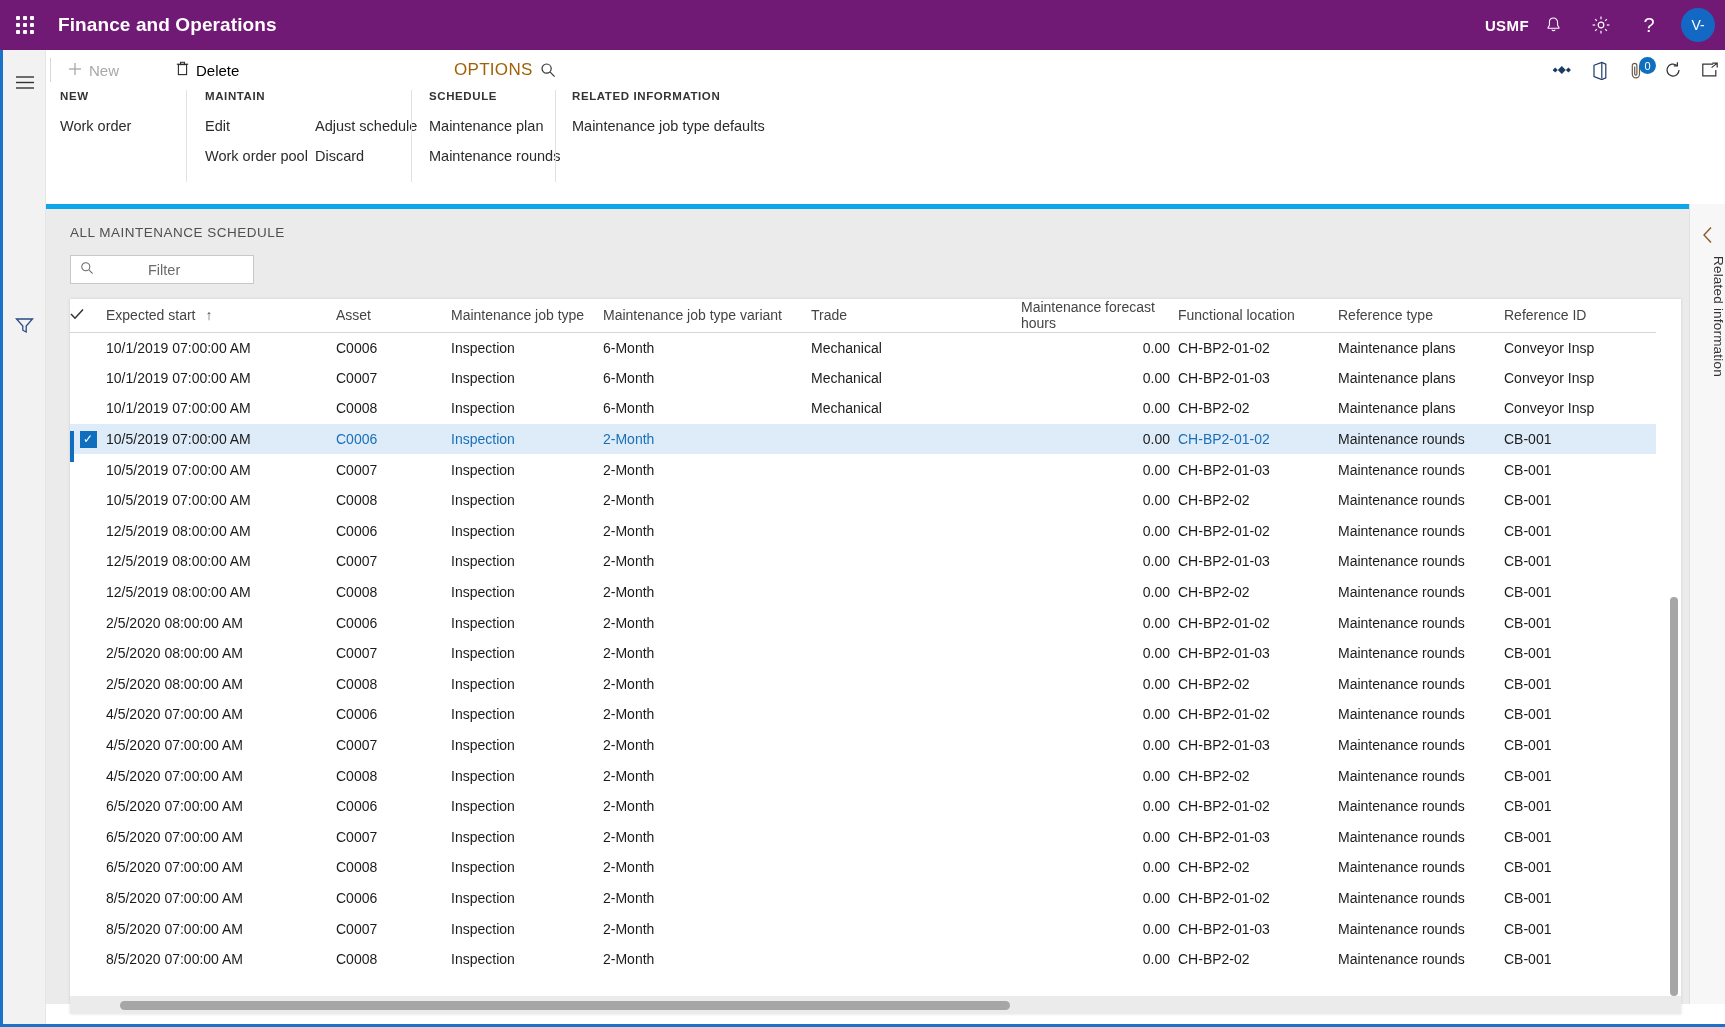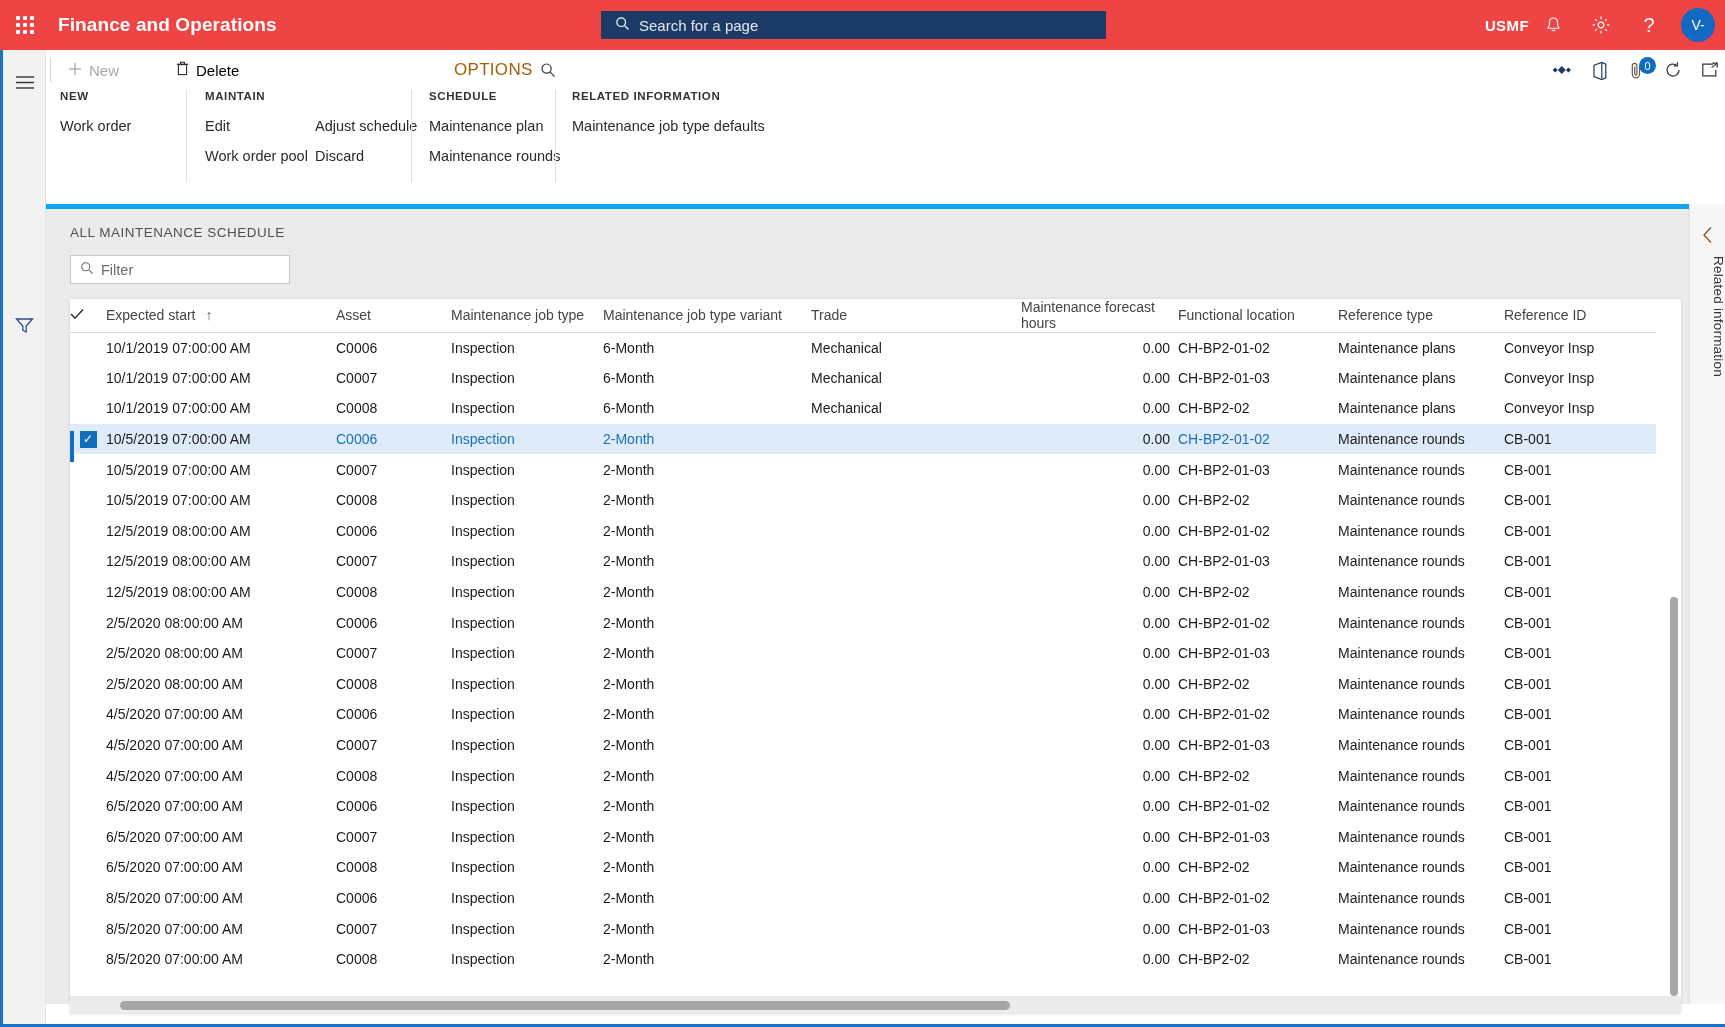--- a/index.html
+++ b/index.html
@@ -6,21 +6,21 @@
   html, body {
     width: 1725px; height: 1027px;
     font-family: "Liberation Sans", sans-serif;
     background: #ffffff;
     overflow: hidden;
   }
 
   
   #topbar {
     position: absolute; top: 0; left: 0; width: 1725px; height: 50px;
-    background: #ef4444; display: flex; align-items: center;
+    background: #701a75; display: flex; align-items: center;
   }
   #waffle {
     width: 50px; height: 50px; display: flex; align-items: center; justify-content: center;
     cursor: pointer;
   }
   .waffle-grid { display: grid; grid-template-columns: repeat(3,4px); gap: 3px; }
   .waffle-grid i { width: 4px; height: 4px; background: #ffffff; border-radius: 1px; display: block; }
   #app-title {
     color: #ffffff; font-size: 19px; font-weight: bold; margin-left: 8px; letter-spacing: .1px;
   }
@@ -83,23 +83,23 @@
 
   
   #content {
     position: absolute; top: 204px; left: 46px; width: 1679px; height: 800px;
     background: #ebebeb; border-top: 5px solid #0ea5e9;
   }
   #grid-caption {
     position: absolute; top: 16px; left: 24px; font-size: 13.5px; color: #505050; letter-spacing: .5px;
   }
   #filter-wrap {
-    position: absolute; top: 46px; left: 24px; width: 220px; height: 29px;
+    position: absolute; top: 46px; left: 24px; width: 184px; height: 29px;
     background: #fff; border: 1px solid #c8c8c8; display: flex; align-items: center;
-    padding-left: 9px; cursor: text;
+    padding-left: 9px; cursor: text; gap: 47px;
   }
   #filter-wrap .ph { color: #6b6b6b; font-size: 14.5px; margin-left: 7px; }
 
   #gridcard {
     position: absolute; top: 90px; left: 24px; width: 1611px; height: 715px; background: #fff;
     box-shadow: 0 0 3px rgba(0,0,0,.12);
   }
   #gridscroll { position:absolute; top:0; left:0; width: 1586px; height: 697px; overflow: hidden; }
 
   table.grid { border-collapse: collapse; width: 1586px; table-layout: fixed; }
@@ -174,29 +174,20 @@
         <i></i>
         <i></i>
         <i></i>
         <i></i>
         <i></i>
         <i></i>
       </div>
   </div>
   <div id="app-title">Finance and Operations</div>
 
-  <div id="search-box">
-    <span class="mag">
-      <svg width="15" height="15" viewBox="0 0 16 16">
-          <circle cx="6.6" cy="6.6" r="4.6" fill="none" stroke="#ffffff" stroke-width="1.3"></circle>
-          <line x1="10.2" y1="10.2" x2="14.4" y2="14.4" stroke="#ffffff" stroke-width="1.3"></line>
-        </svg>
-    </span>
-    <span class="ph">Search for a page</span>
-  </div>
 
   <div class="tb-right" style="right:10px;">
     <span id="usmf">USMF</span>
     <span class="tb-icon">
       <svg width="19" height="19" viewBox="0 0 20 20">
           <path d="M10 2.2c-2.5 0-4.3 1.9-4.3 4.3v3.4L4.3 12v.9h11.4V12l-1.4-2.1V6.5c0-2.4-1.8-4.3-4.3-4.3z" fill="none" stroke="#ffffff" stroke-width="1.1"></path>
           <path d="M8.3 14.3a1.8 1.8 0 003.4 0" fill="none" stroke="#ffffff" stroke-width="1.1"></path>
         </svg>
     </span>
     <span class="tb-icon">

